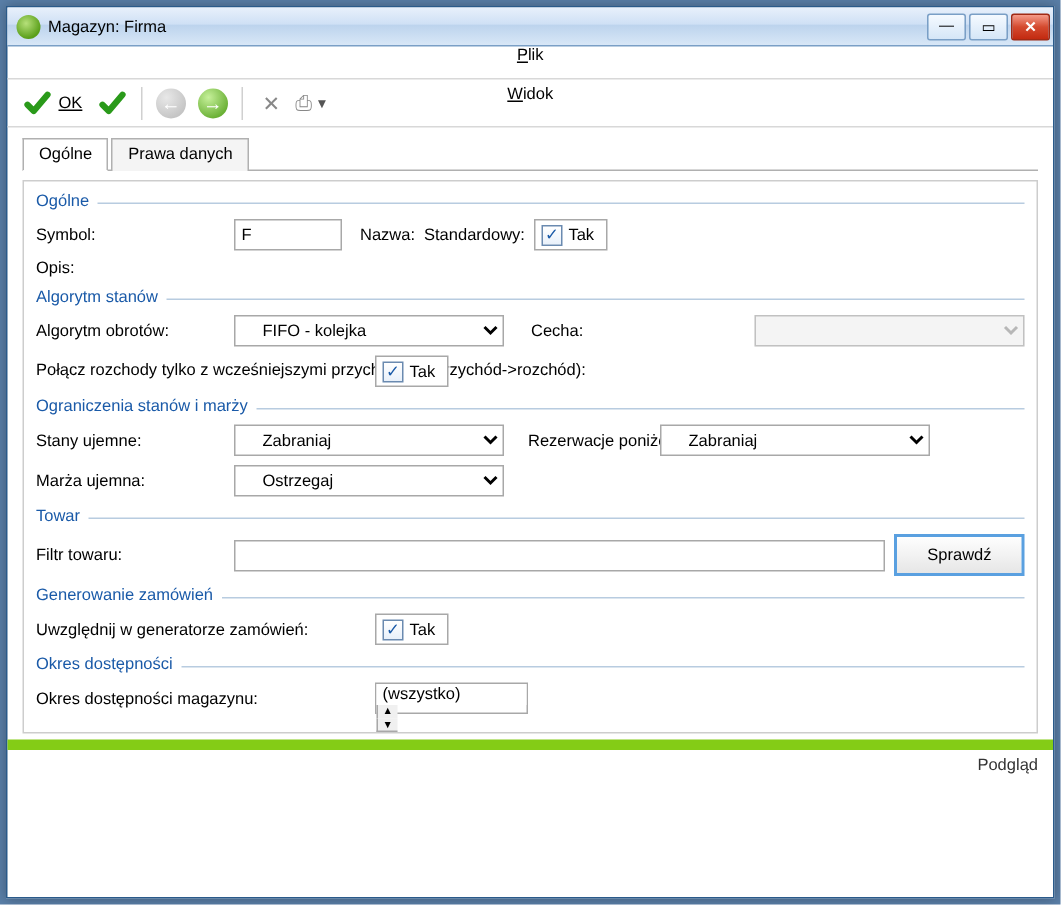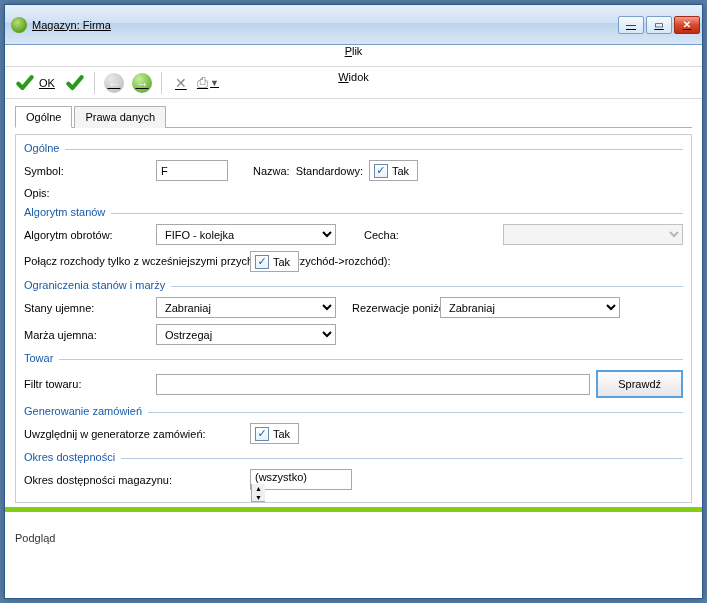--- a/index.html
+++ b/index.html
@@ -1,60 +1,60 @@
 <!DOCTYPE html>
 <html><head>
 <meta charset="utf-8">
 <style>
 * { box-sizing: border-box; font-family: Tahoma, Arial, sans-serif; font-size: 11px; }
 body { margin: 0; background: #5a7fa8; padding: 4px; }
 .window { width: 699px; height: 595px; background: #fff; border: 1px solid #2a5a8a; box-shadow: 0 0 8px rgba(0,0,0,0.3); }
 
-.titlebar { height: 40px; background: linear-gradient(#e8f0fb, #cfe0f5 45%, #bcd3ed 46%, #d8e7f7); display: flex; align-items: center; padding: 0 2px 0 6px; border-bottom: 1px solid #7a9fc6; text-decoration: underline; }
+.titlebar { height: 26px; background: linear-gradient(#e8f0fb, #cfe0f5 45%, #bcd3ed 46%, #d8e7f7); display: flex; align-items: center; padding: 0 2px 0 6px; border-bottom: 1px solid #7a9fc6; }
 .titlebar .ticon { width: 16px; height: 16px; background: radial-gradient(circle at 40% 35%, #b6e07a, #5a9f1a 70%); border-radius: 50%; margin-right: 5px; }
 .titlebar .title { flex: 1; color: #000; }
 .winbtns { display: flex; gap: 2px; }
 .winbtn { width: 26px; height: 18px; border: 1px solid #7a9fc6; border-radius: 2px; background: linear-gradient(#f5faff, #d5e6f7); display: flex; align-items: center; justify-content: center; font-size: 10px; }
 .winbtn.close { background: linear-gradient(#f59b8a, #d44a2f 50%, #c32a10); color:#fff; border-color:#a02a15; font-weight:bold; }
 
 .menubar { height: 22px; padding: 0 8px; display:flex; align-items:center; gap:14px; border-bottom:1px solid #d8d8d8;flex-direction:column; }
 .menubar span { color:#000; }
 .menubar .ul { text-decoration: underline; }
 
 .toolbar { height: 32px; display:flex; align-items:center; gap:4px; padding:0 6px; border-bottom:1px solid #d8d8d8; }
 .tb-sep { width:1px; height:22px; background:#d0d0d0; margin:0 3px; }
-.tb-btn { display:flex; align-items:center; justify-content:center; width:24px; height:24px;text-decoration:underline; }
+.tb-btn { display:flex; align-items:center; justify-content:center; width:24px; height:24px; }
 .arrow { font-size:9px; color:#555; margin-left:2px;}
 
 .content { padding: 6px 10px 4px 10px; }
 .tabs { display:flex; border-bottom:1px solid #b0b0b0; margin-bottom:6px;}
 .tab { padding:4px 10px; border:1px solid #b0b0b0; border-bottom:none; background:#f4f4f4; margin-right:2px; position:relative; top:1px;}
 .tab.active { background:#fff; border-bottom:1px solid #fff;}
 
 .panel { border:1px solid #cdcdcd; padding:8px 8px 6px 8px; }
 
 .group { position:relative; border-top:1px solid #b8cce0; margin-top:14px; padding-top:10px;}
 .group:first-child { margin-top:6px; }
 .group-title { position:absolute; top:-8px; left:0; background:#fff; padding-right:6px; color:#1a5aa8; }
 
 .row { display:flex; align-items:center; margin-bottom:6px; gap:6px;}
 .lbl { color:#000; white-space:nowrap; }
 input[type=text], select, .spinner { border:1px solid #a8a8a8; height:21px; padding:1px 4px; background:#fff; font-size:11px;}
-select { padding:1px 4px; }
+select { padding:1px 14px; }
 .cb { width:14px; height:14px; border:1px solid #6a8ab0; background:linear-gradient(#fff,#e8f0fa); display:inline-flex; align-items:center; justify-content:center; color:#1a5aa8; font-size:11px; margin-right:4px;}
 .cb-wrap{border:1px solid #a8a8a8; padding:2px 8px 2px 4px; display:inline-flex; align-items:center; height:21px; background:#fff;}
 .btn { border:1px solid #a8a8a8; background:linear-gradient(#fefefe,#e6e6e6); height:28px; padding:0 20px; }
 .btn.hl{border:2px solid #5aa0e0;}
 .spinner { display:flex; padding:0;flex-direction:column;}
 .spinner input{border:none; height:19px; width:100px; padding:1px 4px;}
 .spinbtns{display:flex; flex-direction:column;}
 .spinbtns div{width:14px;height:9px;border-left:1px solid #a8a8a8;border-bottom:1px solid #a8a8a8;display:flex;align-items:center;justify-content:center;font-size:7px;background:#f0f0f0;}
 .spinbtns div:first-child{border-bottom:none;border-top:none;}
 
-.status { border-top:5px solid #84cc16; padding:20px 10px; text-align:left; color:#333;}
+.status { border-top:7px solid #84cc16; padding:4px 10px; text-align:right; color:#333;}
 
 .check-svg{width:20px;height:20px;}
 .check-big path{stroke:#2a9a1a;stroke-width:5;fill:none;stroke-linecap:round;stroke-linejoin:round;}
 .circ-btn{width:20px;height:20px;border-radius:50%;display:flex;align-items:center;justify-content:center;font-size:13px;}
 .circ-g{background:radial-gradient(circle at 35% 30%,#c6f09a,#4a9a12);color:#fff;}
 .circ-d{background:radial-gradient(circle at 35% 30%,#e8e8e8,#b8b8b8);color:#fff;}
 .wrench{color:#888;font-size:14px;}
 .printer{color:#888;font-size:14px;}
 .okbtn{display:flex;align-items:center;gap:4px;}
 .okbtn span{text-decoration:underline;}
@@ -115,38 +115,38 @@
       <div class="tab">Prawa danych</div>
     </div>
 
     <div class="panel">
 
       <div class="group">
         <div class="group-title">Ogólne</div>
         <div class="row">
           <div class="lbl" style="width:126px;">Symbol:</div>
           <input type="text" style="width: 72px;" value="F">
-          <div class="lbl" style="margin-left:19px;">Nazwa:</div>
+          <div class="lbl" style="margin-left:6px;">Nazwa:</div>
           <div class="lbl" style="margin-left:0;">Standardowy:</div>
           <div class="cb-wrap">
             <div class="cb">✓</div>
             <span>Tak</span>
           </div>
         </div>
         <div class="row">
           <div class="lbl" style="width:126px;">Opis:</div>
         </div>
       </div>
 
       <div class="group">
         <div class="group-title">Algorytm stanów</div>
         <div class="row">
           <div class="lbl" style="width:126px;">Algorytm obrotów:</div>
           <select style="width:180px;"><option>FIFO - kolejka</option></select>
-          <div class="lbl" style="margin-left:22px;">Cecha:</div>
+          <div class="lbl" style="margin-left:12px;">Cecha:</div>
           <div style="flex:1"></div>
           <select class="disabled-sel" disabled="" style="width:180px;"><option></option></select>
         </div>
         <div class="row">
           <div class="lbl" style="width:220px;line-height:13px;">Połącz rozchody tylko z wcześniejszymi przychodami (przychód-&gt;rozchód):</div>
           <div class="cb-wrap">
             <div class="cb">✓</div>
             <span>Tak</span>
           </div>
         </div>

